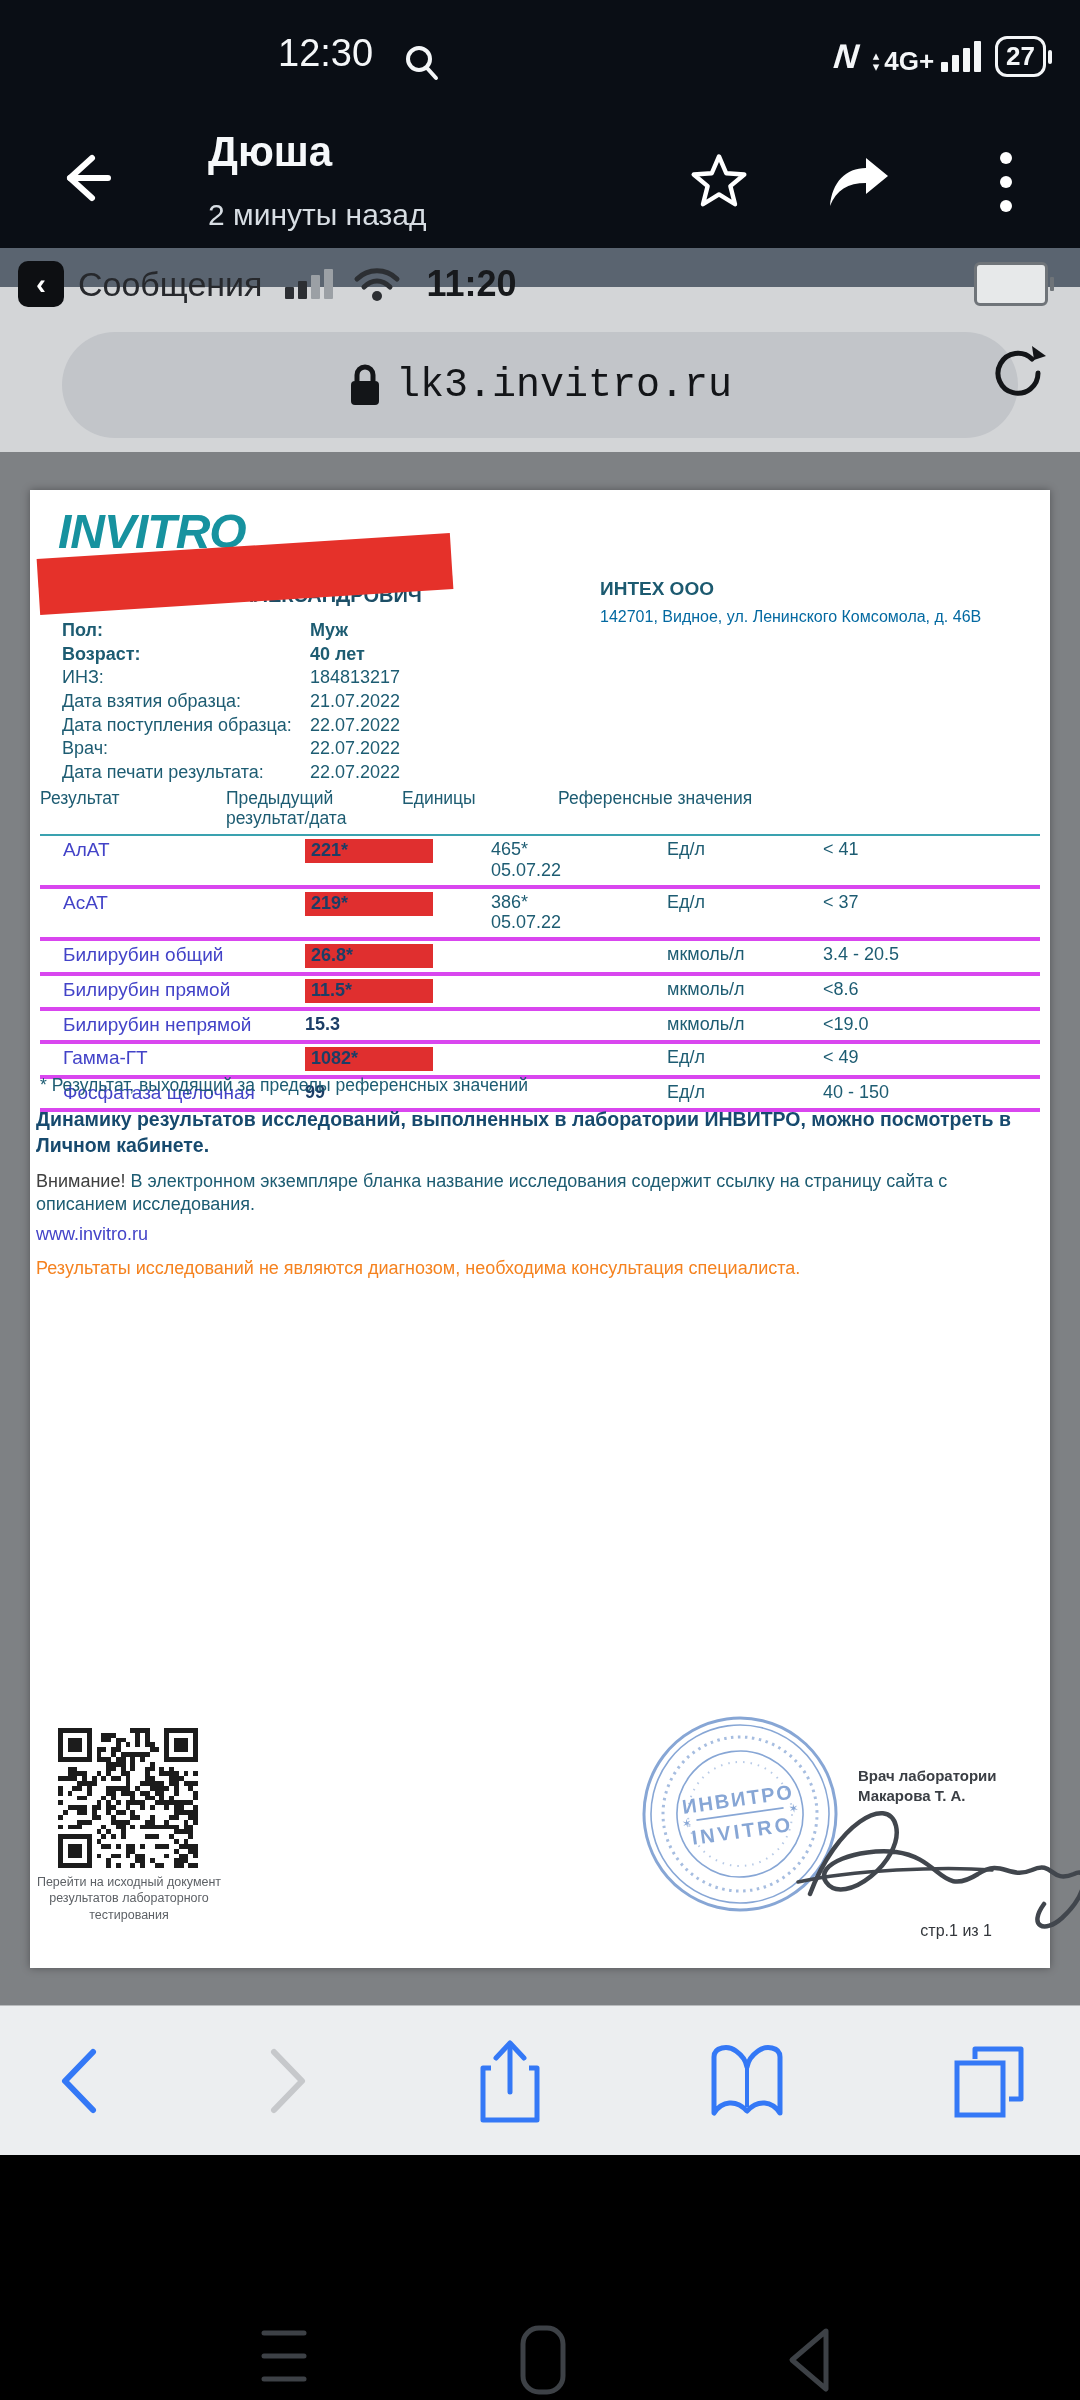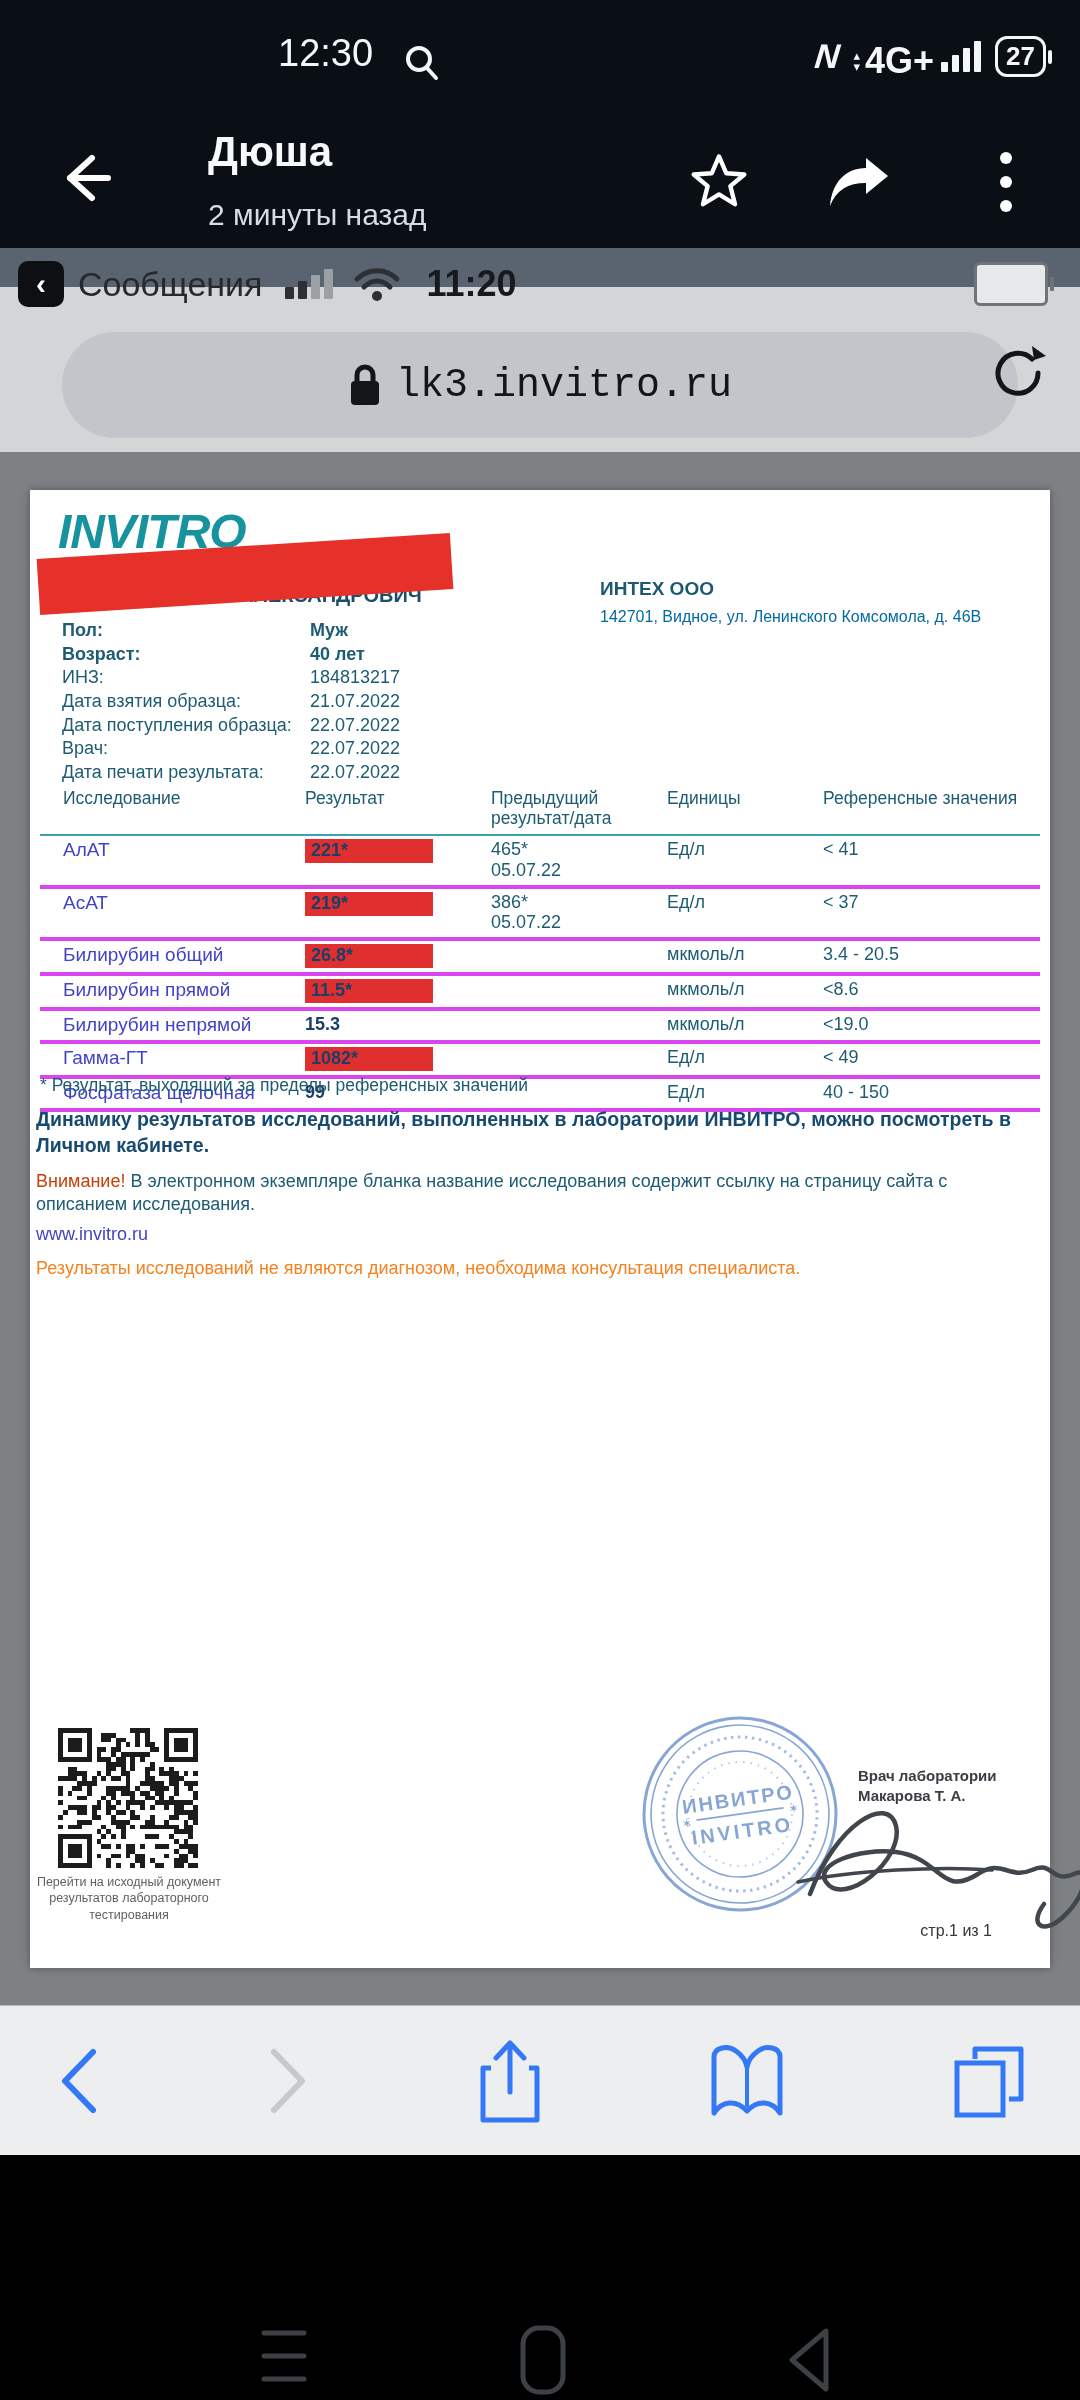--- a/index.html
+++ b/index.html
@@ -6,21 +6,21 @@
   #root{position:relative;width:1080px;height:2400px;overflow:hidden;
         font-family:"Liberation Sans",sans-serif;background:#000;}
   
   .android-top{position:absolute;left:0;top:0;width:1080px;height:288px;background:#0a0e15;}
   .a-time{position:absolute;left:278px;top:32px;color:#f4f6f8;font-size:38px;font-weight:400;}
   .a-search{position:absolute;left:400px;top:40px;}
   .a-right{position:absolute;right:28px;top:36px;display:flex;align-items:center;gap:14px;color:#f4f6f8;}
   .nfc{font-size:34px;font-weight:700;font-style:italic;transform:skewX(-6deg);}
   .net{display:flex;align-items:flex-end;gap:3px;}
   .updown{display:flex;flex-direction:column;font-size:13px;line-height:11px;color:#f4f6f8;margin-right:2px;}
-  .netlbl{font-size:36px;font-weight:700;line-height:22px;}
+  .netlbl{font-size:26px;font-weight:700;line-height:22px;}
   .bars{display:flex;align-items:flex-end;gap:4px;margin-left:4px;}
   .bars i{display:block;width:7px;background:#f4f6f8;border-radius:1px;}
   .batt{display:flex;align-items:center;}
   .batt .shell{border:3px solid #f4f6f8;border-radius:12px;padding:2px 8px;font-size:26px;font-weight:600;}
   .batt .cap{width:4px;height:14px;background:#f4f6f8;border-radius:2px;margin-left:2px;}
   .chat-back{position:absolute;left:58px;top:150px;cursor:pointer;}
   .chat-title{position:absolute;left:208px;top:128px;color:#f6f8fa;font-size:42px;font-weight:600;}
   .chat-sub{position:absolute;left:208px;top:198px;color:#d7dde3;font-size:30px;}
   .hd-ico{position:absolute;top:150px;cursor:pointer;}
   .menu-dots{display:flex;flex-direction:column;gap:12px;}
@@ -69,21 +69,21 @@
   .c2{width:176px;line-height:1.15;}
   .c3{width:156px;}
   .c4{width:200px;}
   .tname{color:#4343c8;font-size:19px;cursor:pointer;}
   .rval{font-weight:700;color:#1c3e66;font-size:18px;}
   .rval.flag{display:inline-block;min-width:106px;background:#e02f2f;padding:1px 16px 2px 6px;}
   .footnote{position:absolute;left:10px;top:585px;font-size:17.5px;color:#1d5c72;}
   .dynamics{position:absolute;left:6px;top:616px;width:980px;font-size:19.5px;font-weight:700;
         color:#174a6e;line-height:1.35;}
   .attention{position:absolute;left:6px;top:680px;width:1004px;font-size:18px;line-height:1.3;color:#1d5c72;}
-  .orange{color:#c2410c;}
+  .orange{color:#404040;}
   .sitelink{position:absolute;left:6px;top:734px;font-size:18px;color:#4343c8;cursor:pointer;}
   .disclaimer{position:absolute;left:6px;top:768px;font-size:18px;color:#f5821f;}
   .qr{position:absolute;left:28px;top:1238px;width:140px;height:140px;}
   .qr-cap{position:absolute;left:0px;top:1384px;width:198px;text-align:center;font-size:12.5px;
         color:#5d6166;line-height:1.3;}
   .stamp{position:absolute;left:608px;top:1222px;opacity:.92;}
   .doctor{position:absolute;left:828px;top:1276px;font-size:15px;font-weight:700;color:#3a3e44;line-height:1.35;}
   .sig{position:absolute;left:762px;top:1296px;}
   .pagenum{position:absolute;right:58px;top:1432px;font-size:16px;color:#33373c;}
   
@@ -231,21 +231,20 @@
               <span class="iv">22.07.2022</span>
             </div>
             <div class="info-row">
               <span class="il">Дата печати результата:</span>
               <span class="iv">22.07.2022</span>
             </div>
           </div>
 
         <div class="rtable">
           <div class="thead">
-              <div class="cell c0">Исследование</div>
               <div class="cell c1">Результат</div>
               <div class="cell c2">Предыдущий результат/дата</div>
               <div class="cell c3">Единицы</div>
               <div class="cell c4">Референсные значения</div>
             </div>
           <div>
               <div class="trow">
                 <div class="cell c0 tname">АлАТ</div>
                 <div class="cell c1"><span class="rval flag">221*</span></div>
                 <div class="cell c2">

